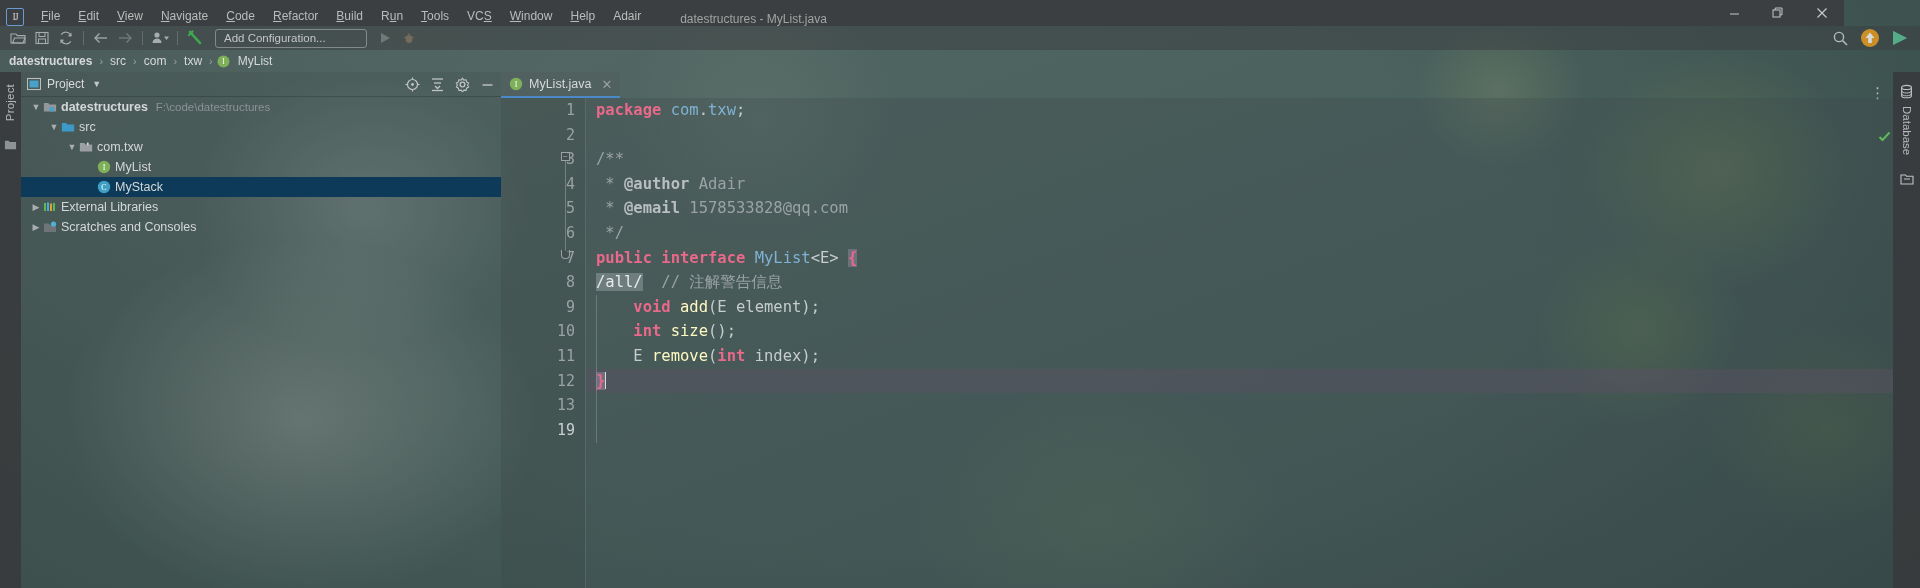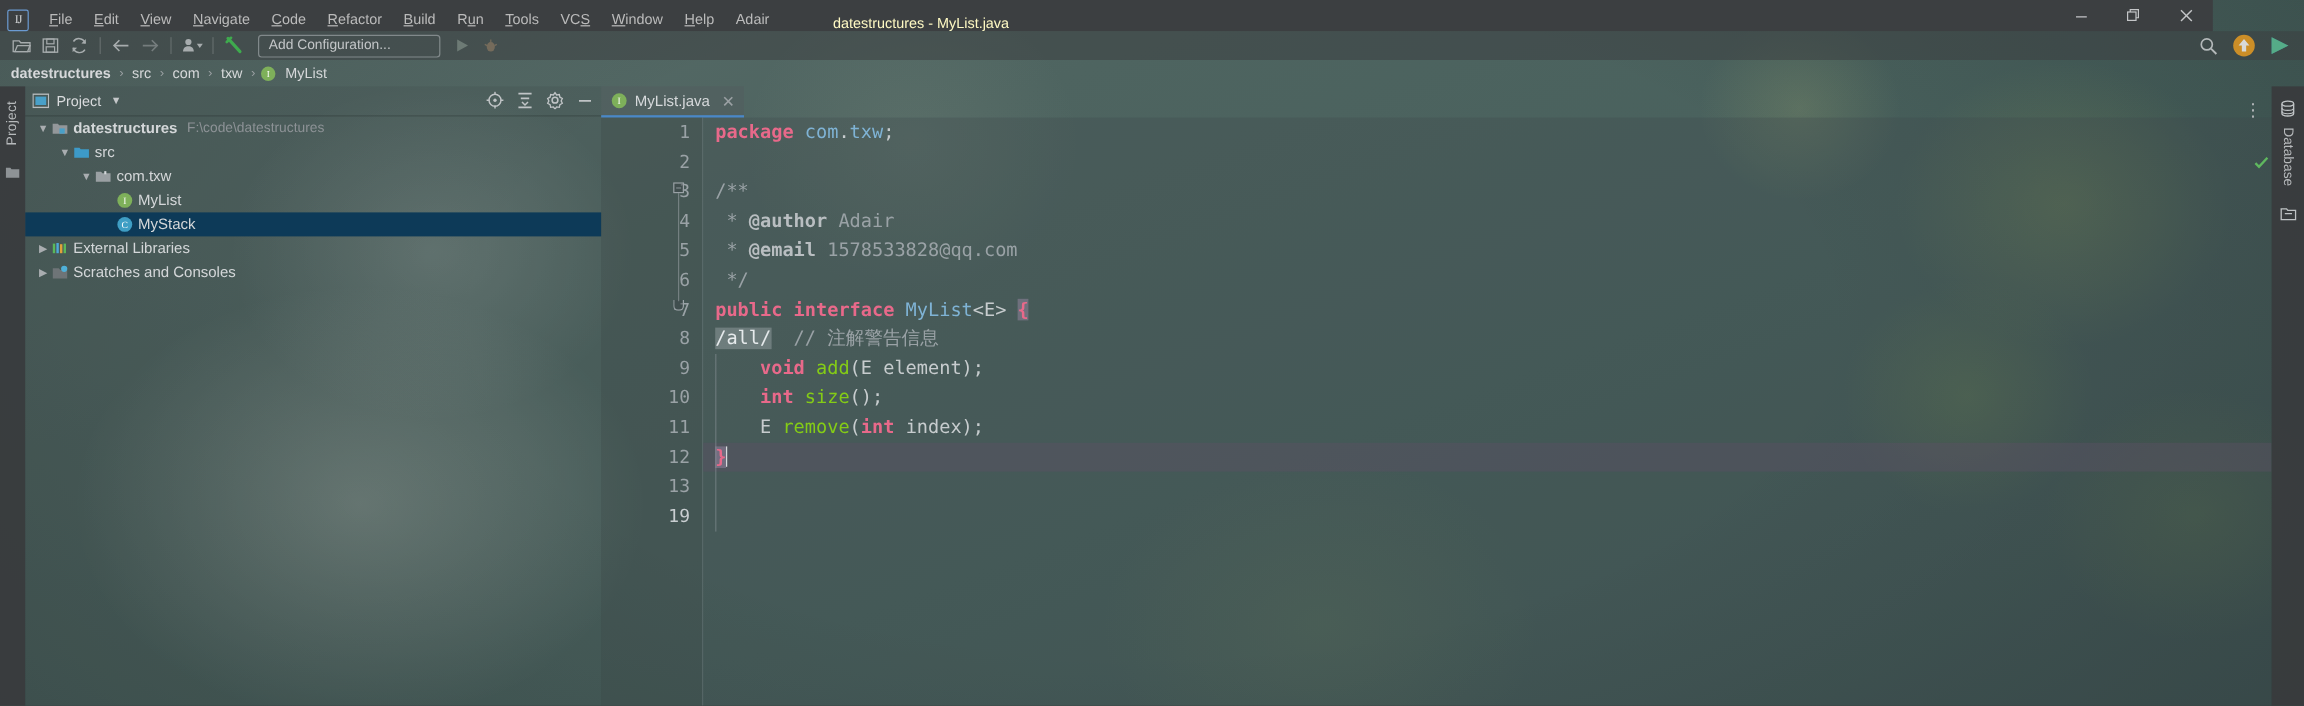--- a/index.html
+++ b/index.html
@@ -41,21 +41,21 @@
     border: 1px solid #6b9bd2; border-radius: 2px;
     color: #cfd2d4; font-size: 10px; line-height: 16px; text-align: center;
     font-family: "Liberation Serif", serif; letter-spacing: -1px;
   }
   .menu-item {
     color: #bbbbbb; font-size: 12px; padding: 3px 9px; cursor: default;
     white-space: nowrap;
   }
   .menu-item u { text-decoration: underline; }
   #win-title {
-    color: #fef9c3; font-size: 12px; margin-left: 44px; white-space: nowrap;
+    color: #a3a3a3; font-size: 12px; margin-left: 30px; white-space: nowrap;
   }
   #win-buttons { position: absolute; right: 0; top: 0; height: 26px; display: flex; }
   .win-btn {
     width: 44px; height: 26px; display: flex; align-items: center; justify-content: center;
     color: #c4c6c8;
   }
 
   
   #toolbar {
     position: absolute; left: 0; top: 26px; width: 1920px; height: 24px;
@@ -159,21 +159,21 @@
     flex: 1; position: relative; background: rgba(62,73,76,0.30);
     border-left: 1px solid rgba(120,132,135,0.35);
   }
   .cline {
     height: 24.6px; line-height: 24.6px; font-size: 15.5px; padding-left: 10px;
     color: #c7ccce; white-space: pre;
   }
   .cline.current { background: rgba(90,80,100,0.45); }
   .kw { color: #e8698a; font-weight: bold; }
   .cls { color: #7fb3d5; }
-  .mth { color: #84cc16; }
+  .mth { color: #fef9c3; }
   .com { color: #9aa2a6; }
   .pun { color: #c7ccce; }
   .brc-hl { background: rgba(160,140,170,0.45); color: #e8698a; font-weight: bold; }
   .annot-hl { background: rgba(200,205,210,0.30); }
   .caret {
     display: inline-block; width: 1px; height: 17px; background: #d8dcde;
     vertical-align: -3px; margin-left: 0px;
   }
   
   #indent-guide {

